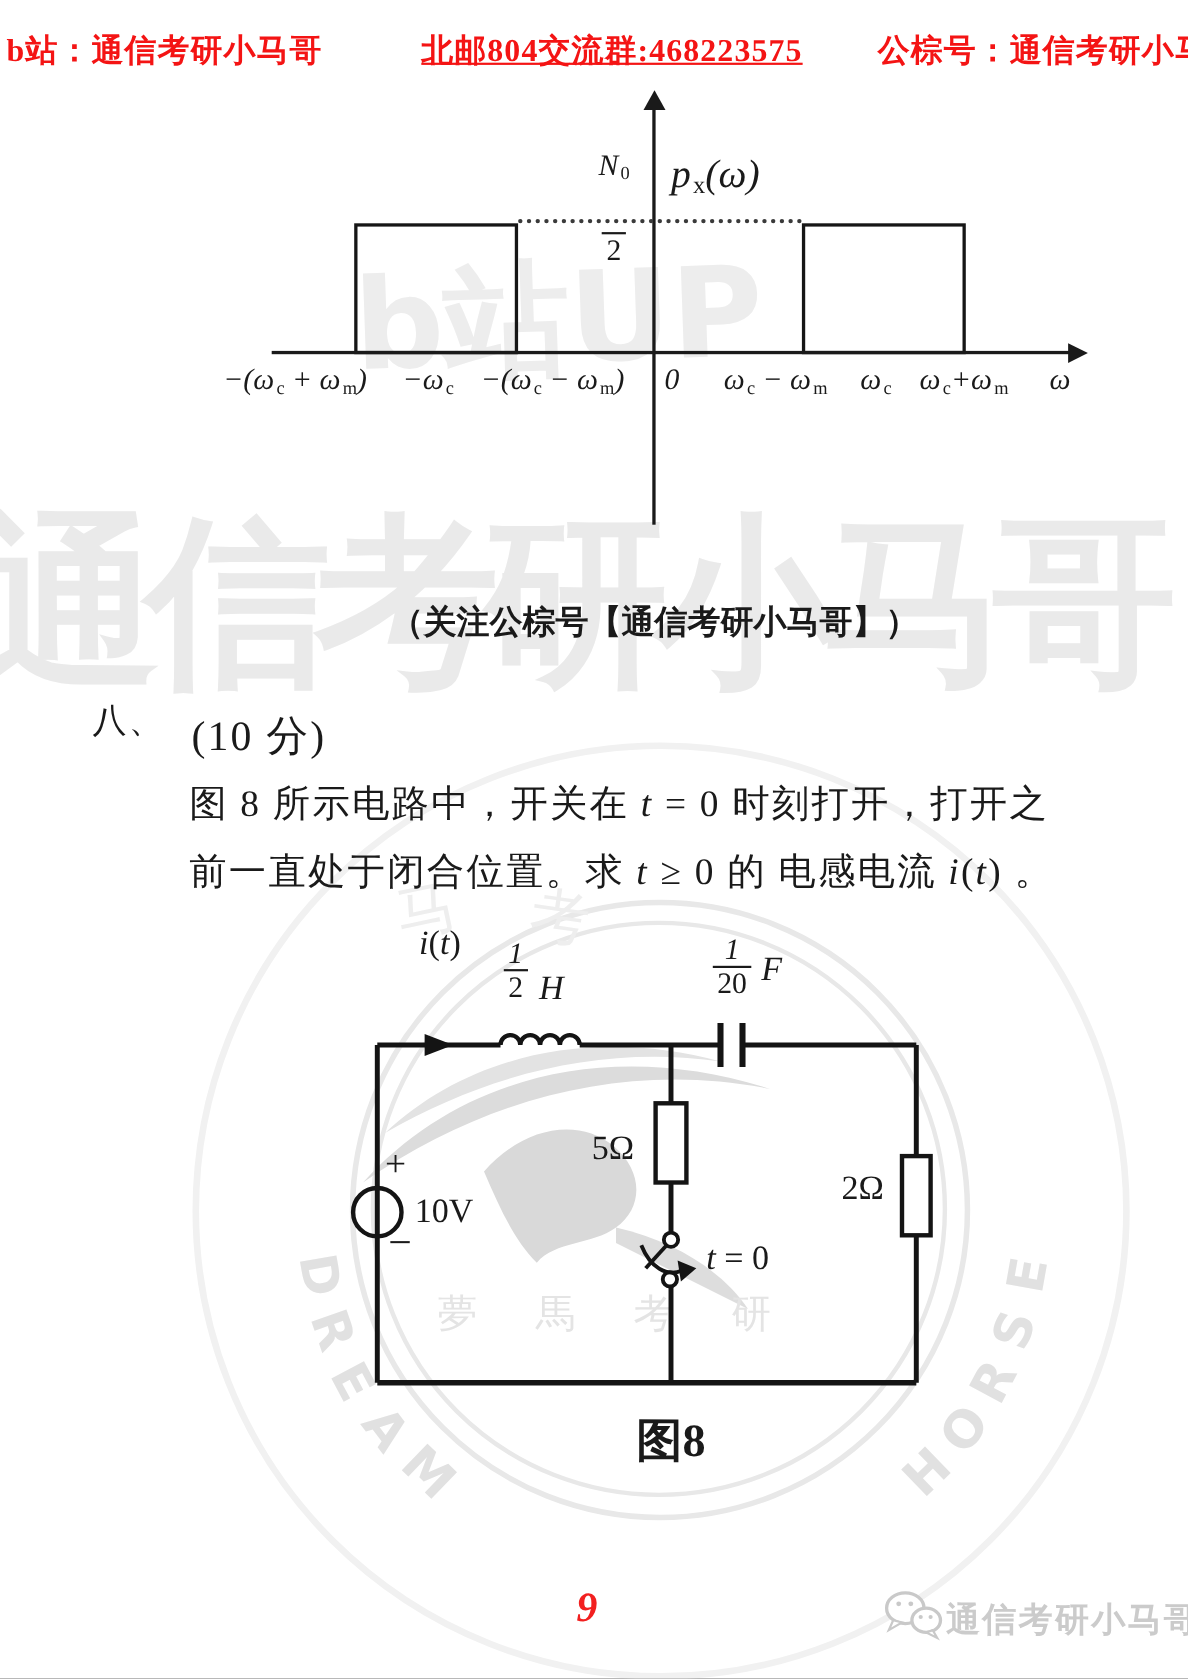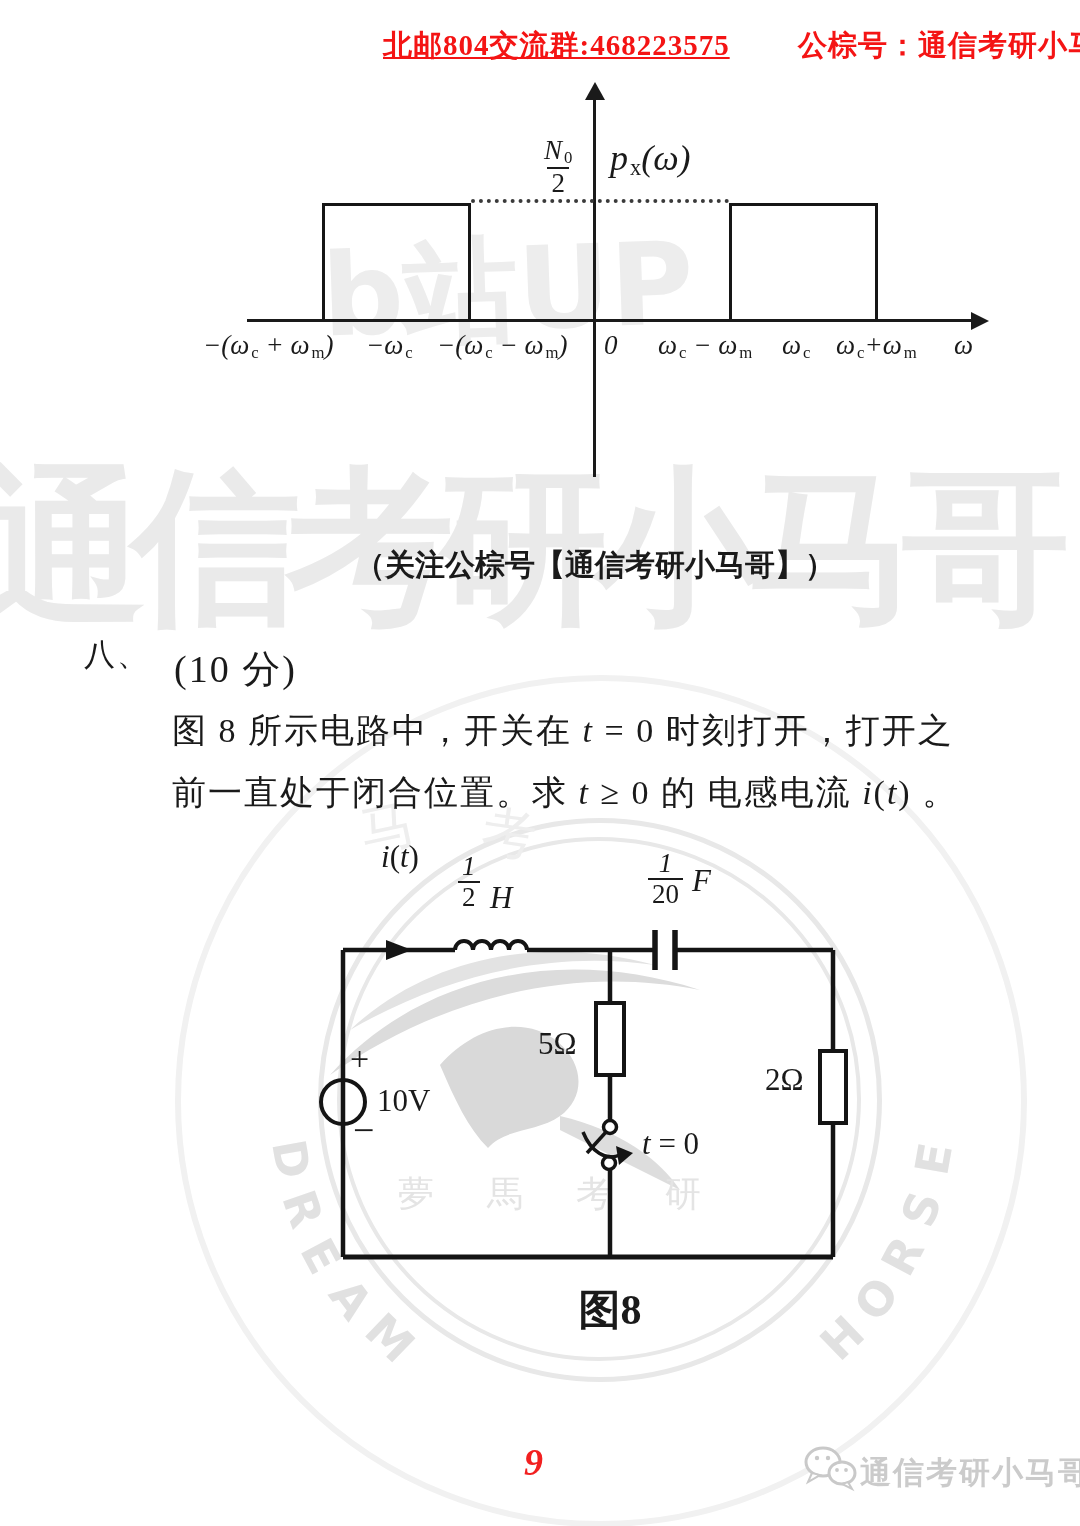--- a/index.html
+++ b/index.html
@@ -69,28 +69,29 @@
   <span class="wm-letter" style="left:823px;top:1311px;transform:rotate(-44deg);">H</span>
   <span class="wm-letter" style="left:857px;top:1272px;transform:rotate(-53deg);">O</span>
   <span class="wm-letter" style="left:885px;top:1229px;transform:rotate(-62deg);">R</span>
   <span class="wm-letter" style="left:905px;top:1182px;transform:rotate(-71deg);">S</span>
   <span class="wm-letter" style="left:918px;top:1132px;transform:rotate(-80deg);">E</span>
 
   <div class="abs wm-seal">夢 馬 考 研</div>
   <span class="abs wm-faint" style="left:360px;top:792px;transform:rotate(-12deg);">马</span>
   <span class="abs wm-faint" style="left:482px;top:798px;transform:rotate(8deg);">考</span>
 
+  <span class="abs hdr" style="left:6px;">b站：通信考研小马哥</span>
   <span class="abs hdr" style="left:383px;text-decoration:underline;">北邮804交流群:468223575</span>
   <span class="abs hdr" style="left:798px;">公棕号：通信考研小马哥</span>
 
   <div class="abs ink" style="left:593px;top:98px;width:3px;height:379px;z-index:2;"></div>
   <div class="tri" style="left:585px;top:82px;border-left:10px solid transparent;border-right:10px solid transparent;border-bottom:18px solid #1a1a1a;"></div>
   <div class="abs axlbl" style="left:610px;top:90px;font-size:36px;margin-top:47px;"><span class="mi">p</span><span class="msub">x</span><span class="mi">(ω)</span></div>
 
-  <div class="frac" style="left:540px;top:136px;font-size:27px;">
+  <div class="frac" style="left:540px;top:136px;font-size:27px;gap:44px;">
     <span class="num"><span class="mi">N</span><span class="msub">0</span></span>
     <span class="den">2</span>
   </div>
 
   <div class="abs" style="left:471px;top:199px;width:258px;border-top:4px dotted #3a3a3a;z-index:2;"></div>
   <div class="rect7" style="left:322px;top:203px;width:149px;height:119px;"></div>
   <div class="rect7" style="left:729px;top:203px;width:149px;height:119px;"></div>
 
   <div class="abs ink" style="left:247px;top:319px;width:727px;height:3px;z-index:2;"></div>
   <div class="tri" style="left:971px;top:312px;border-top:9px solid transparent;border-bottom:9px solid transparent;border-left:18px solid #1a1a1a;"></div>

